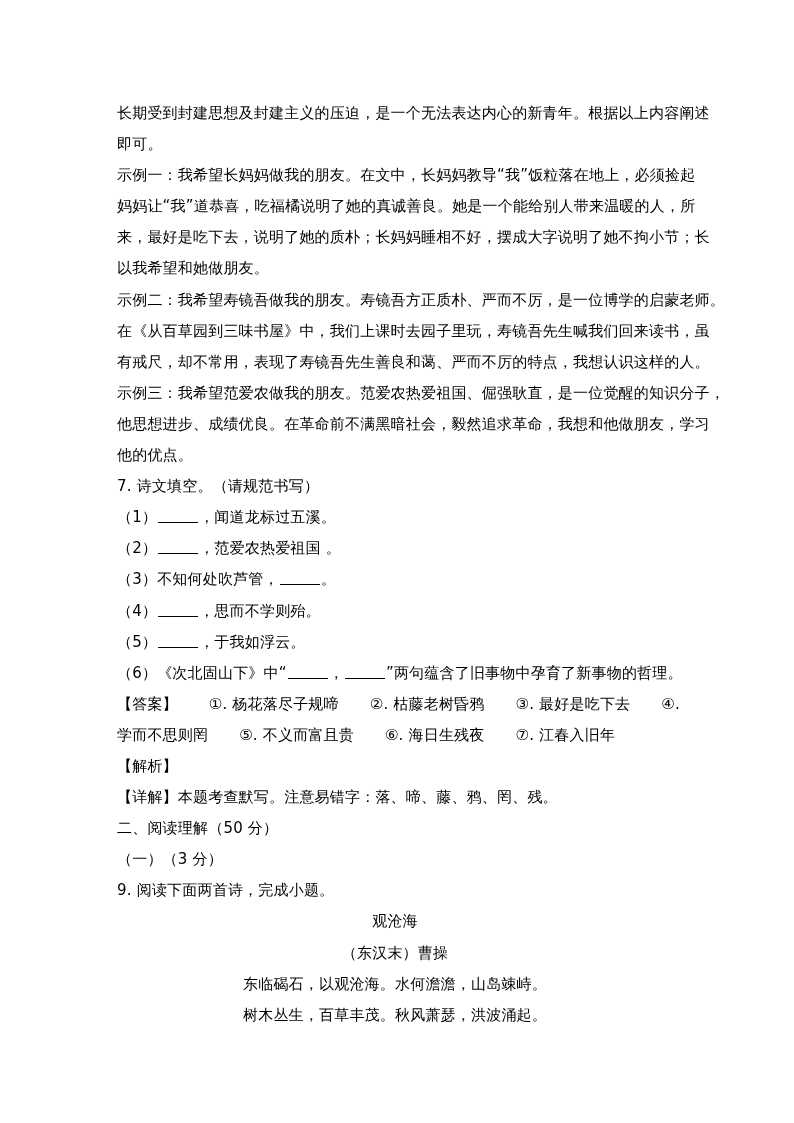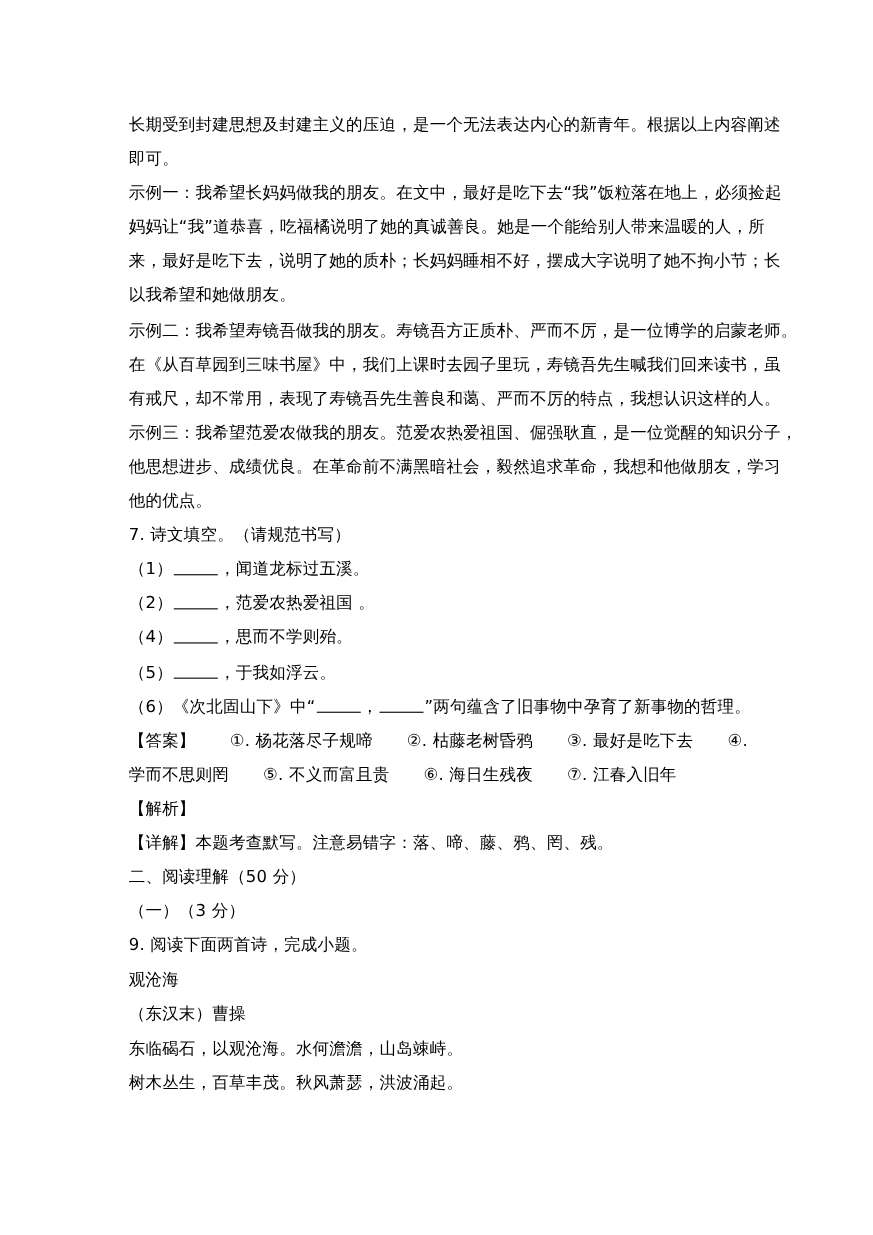--- a/index.html
+++ b/index.html
@@ -1,48 +1,51 @@
 <!DOCTYPE html>
 <html><head>
 <meta charset="utf-8">
 <style>
   html, body { margin: 0; padding: 0; background: #ffffff; }
   body { width: 794px; height: 1123px; position: relative; overflow: hidden;
          font-family: "DejaVu Sans", "Liberation Sans", sans-serif; color: #000; }
   .page { position: absolute; left: 117px; top: 98px; width: 556px; }
   .line { height: 31.1px; line-height: 31.1px; font-size: 15px; white-space: nowrap; letter-spacing: 0.2px; }
-  .center { text-align: left; }
+  .center { text-align: center; }
   .blank { display: inline-block; width: 40px; border-bottom: 1px solid #000; height: 14px; vertical-align: -1px; margin: 0 1px; }
   .ans-item { display: inline-block; }
   .gap { display: inline-block; width: 26px; }
 </style>
 </head>
 <body>
 
 <div class="page">
   <div class="line">长期受到封建思想及封建主义的压迫，是一个无法表达内心的新青年。根据以上内容阐述</div>
   <div class="line">即可。</div>
-  <div class="line">示例一：我希望长妈妈做我的朋友。在文中，最好是吃下去“我”饭粒落在地上，必须捡起</div>
+  <div class="line">示例一：我希望长妈妈做我的朋友。在文中，长妈妈教导“我”饭粒落在地上，必须捡起</div>
   <div class="line">妈妈让“我”道恭喜，吃福橘说明了她的真诚善良。她是一个能给别人带来温暖的人，所</div>
   <div class="line">来，最好是吃下去，说明了她的质朴；长妈妈睡相不好，摆成大字说明了她不拘小节；长</div>
   <div class="line">以我希望和她做朋友。</div>
   <div class="line">示例二：我希望寿镜吾做我的朋友。寿镜吾方正质朴、严而不厉，是一位博学的启蒙老师。</div>
   <div class="line">在《从百草园到三味书屋》中，我们上课时去园子里玩，寿镜吾先生喊我们回来读书，虽</div>
   <div class="line">有戒尺，却不常用，表现了寿镜吾先生善良和蔼、严而不厉的特点，我想认识这样的人。</div>
   <div class="line">示例三：我希望范爱农做我的朋友。范爱农热爱祖国、倔强耿直，是一位觉醒的知识分子，</div>
   <div class="line">他思想进步、成绩优良。在革命前不满黑暗社会，毅然追求革命，我想和他做朋友，学习</div>
   <div class="line">他的优点。</div>
 
   <div class="line">7. 诗文填空。（请规范书写）</div>
 
   <div class="line">
     <span>（1）</span><span class="blank"></span><span>，闻道龙标过五溪。</span>
   </div>
   <div class="line">
     <span>（2）</span><span class="blank"></span><span>，范爱农热爱祖国 。</span>
+  </div>
+  <div class="line">
+    <span>（3）</span><span>不知何处吹芦管，</span><span class="blank"></span><span>。</span>
   </div>
   <div class="line">
     <span>（4）</span><span class="blank"></span><span>，思而不学则殆。</span>
   </div>
   <div class="line">
     <span>（5）</span><span class="blank"></span><span>，于我如浮云。</span>
   </div>
   <div class="line">
     <span>（6）</span><span>《次北固山下》中“</span><span class="blank"></span><span>，</span><span class="blank"></span><span>”两句蕴含了旧事物中孕育了新事物的哲理。</span>
   </div>

